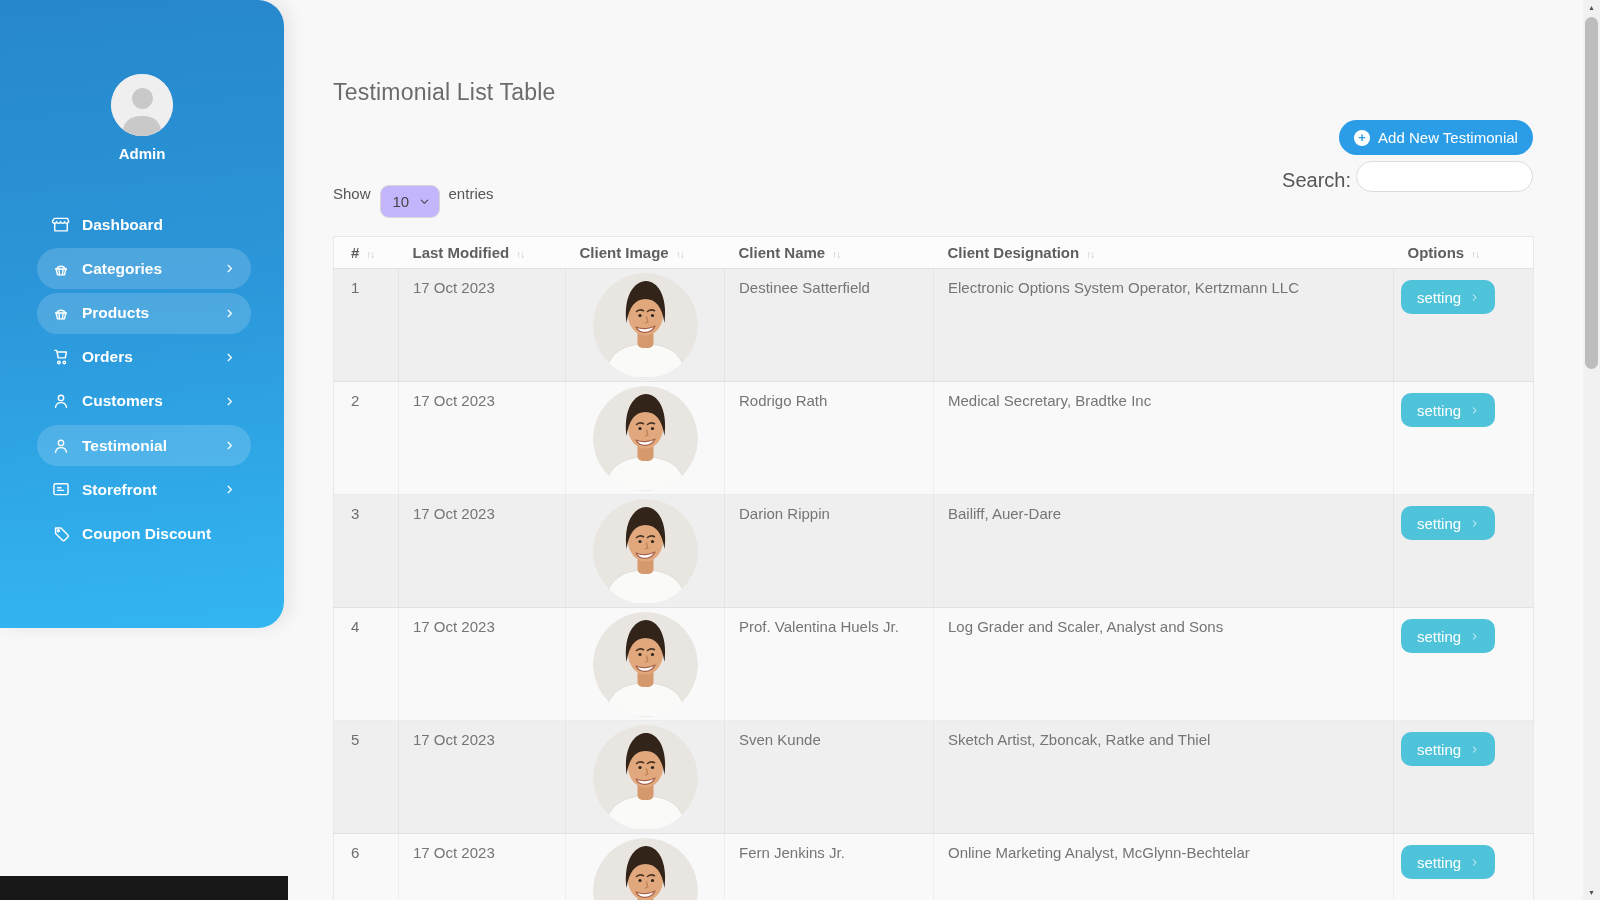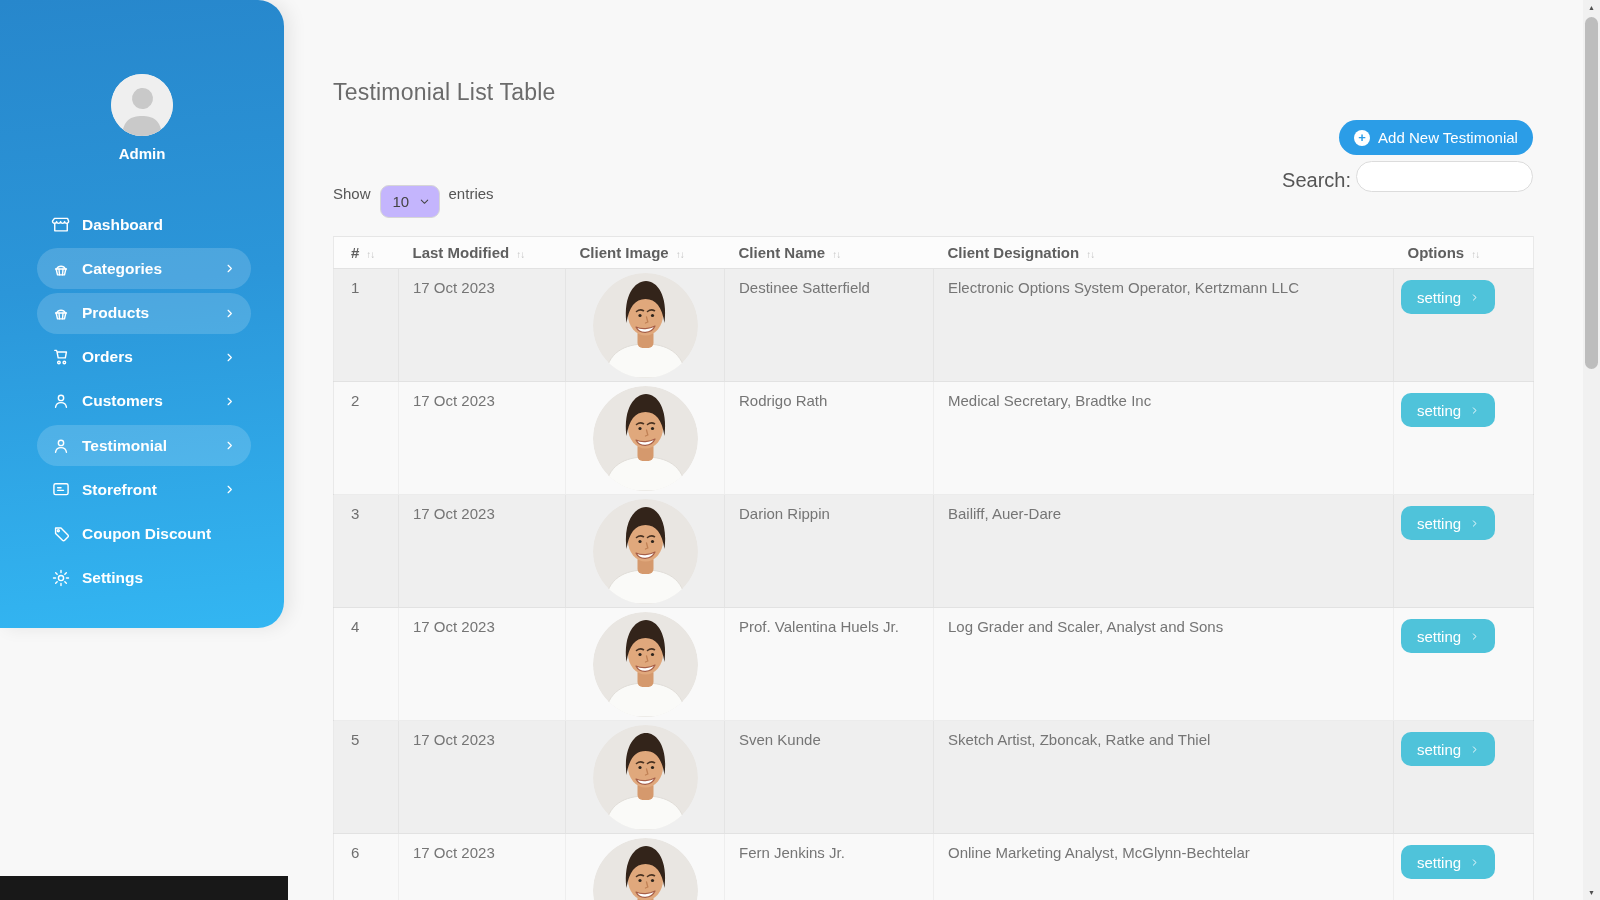--- a/index.html
+++ b/index.html
@@ -243,34 +243,20 @@
           </svg>
         </span>
     <span class="mi-label">Coupon Discount</span>
     <span class="mi-chevron" style="visibility: hidden;">
       <svg viewBox="0 0 24 24">
             <path d="M9 5l7 7-7 7"></path>
           </svg>
     </span>
   </div>
 
-  <div class="menu-item">
-    <span class="mi-icon">
-          <svg viewBox="0 0 24 24">
-            <circle cx="12" cy="12" r="3.1"></circle>
-            <path d="M12 3v2.5M12 18.5V21M3 12h2.5M18.5 12H21M5.6 5.6l1.8 1.8M16.6 16.6l1.8 1.8M18.4 5.6l-1.8 1.8M7.4 16.6l-1.8 1.8"></path>
-          </svg>
-        </span>
-    <span class="mi-label">Settings</span>
-    <span class="mi-chevron" style="visibility: hidden;">
-      <svg viewBox="0 0 24 24">
-            <path d="M9 5l7 7-7 7"></path>
-          </svg>
-    </span>
-  </div>
 </nav>
 </aside>
 
 <h1 class="page-title">Testimonial List Table</h1>
 
 <button class="add-btn">
   <span class="plus-icon">+</span>
   <span>Add New Testimonial</span>
 </button>
 

